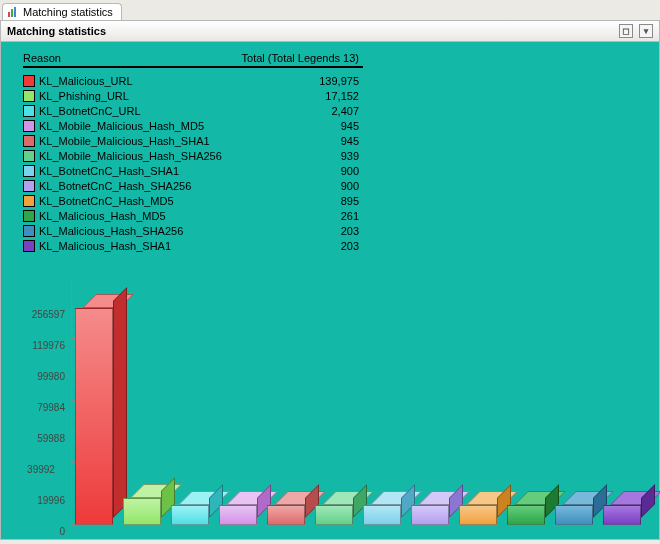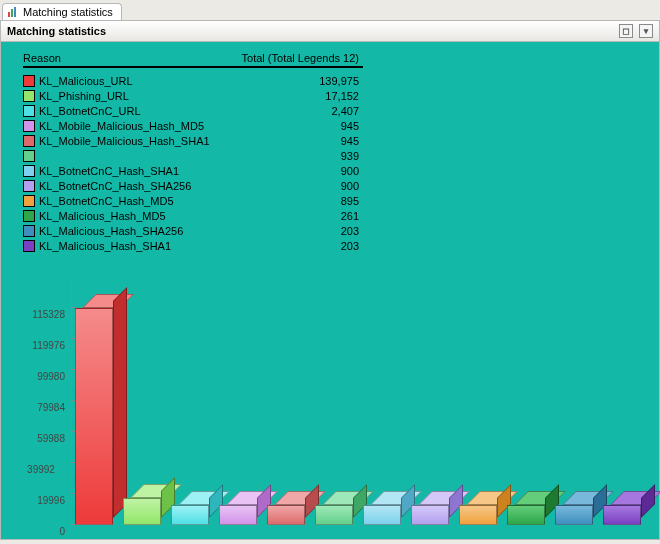--- a/index.html
+++ b/index.html
@@ -52,21 +52,21 @@
     <div class="ctl-btn">
         <span>▾</span>
       </div>
   </div>
 </div>
 
 <div class="content">
 
   <div class="legend-head">
     <span class="lh-reason">Reason</span>
-    <span class="lh-total">Total (Total Legends 12)</span>
+    <span class="lh-total">Total (Total Legends 13)</span>
   </div>
   <div id="legend-body">
       <div class="legend-row">
         <span class="swatch" style="background:#ee3a3a"></span>
         <span class="lname">KL_Malicious_URL</span>
         <span class="lval">139,975</span>
       </div>
       <div class="legend-row">
         <span class="swatch" style="background:#93e66a"></span>
         <span class="lname">KL_Phishing_URL</span>
@@ -82,20 +82,21 @@
         <span class="lname">KL_Mobile_Malicious_Hash_MD5</span>
         <span class="lval">945</span>
       </div>
       <div class="legend-row">
         <span class="swatch" style="background:#de6b6b"></span>
         <span class="lname">KL_Mobile_Malicious_Hash_SHA1</span>
         <span class="lval">945</span>
       </div>
       <div class="legend-row">
         <span class="swatch" style="background:#63d08b"></span>
+        <span class="lname">KL_Mobile_Malicious_Hash_SHA256</span>
         <span class="lval">939</span>
       </div>
       <div class="legend-row">
         <span class="swatch" style="background:#7cd1ec"></span>
         <span class="lname">KL_BotnetCnC_Hash_SHA1</span>
         <span class="lval">900</span>
       </div>
       <div class="legend-row">
         <span class="swatch" style="background:#b4a0f0"></span>
         <span class="lname">KL_BotnetCnC_Hash_SHA256</span>
@@ -132,21 +133,21 @@
         <div class="tick" style="bottom: 55.9876px; text-align: center;">39992</div>
         <div class="tickline" style="bottom: 61.9876px;"></div>
         <div class="tick" style="bottom: 86.9814px; text-align: right;">59988</div>
         <div class="tickline" style="bottom: 92.9814px;"></div>
         <div class="tick" style="bottom: 117.975px;">79984</div>
         <div class="tickline" style="bottom: 123.975px;"></div>
         <div class="tick" style="bottom: 148.969px;">99980</div>
         <div class="tickline" style="bottom: 154.969px;"></div>
         <div class="tick" style="bottom: 179.963px;">119976</div>
         <div class="tickline" style="bottom: 185.963px;"></div>
-        <div class="tick" style="bottom: 210.957px;">115328</div>
+        <div class="tick" style="bottom: 210.957px;">256597</div>
         <div class="tickline" style="bottom: 216.957px;"></div>
       </div>
     <div class="bars" id="bars">
         <div class="bar" style="left: 4px; width: 38px; height: 216.961px;">
           <div class="top" style="bottom:216.96125px;background:#f58b8b"></div>
           <div class="side" style="height:216.96125px;background:#c22d2d"></div>
           <div class="front" style="height:216.96125px;background:linear-gradient(#f58b8b,#ee3a3a)"></div>
         </div>
         <div class="bar" style="left: 52px; width: 38px; height: 26.5856px;">
           <div class="top" style="bottom:26.5856px;background:#bff3a4"></div>

